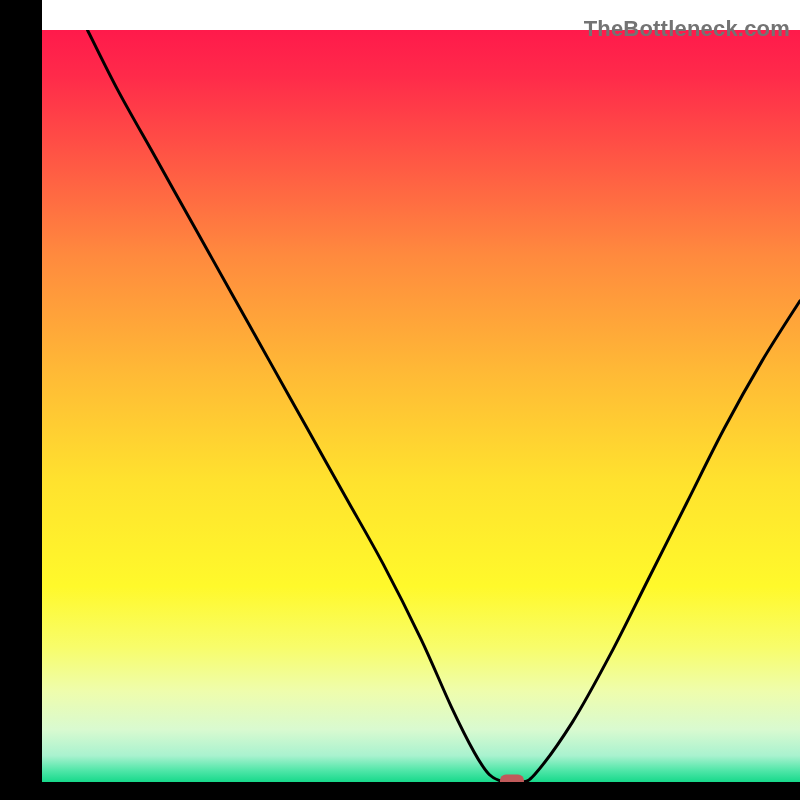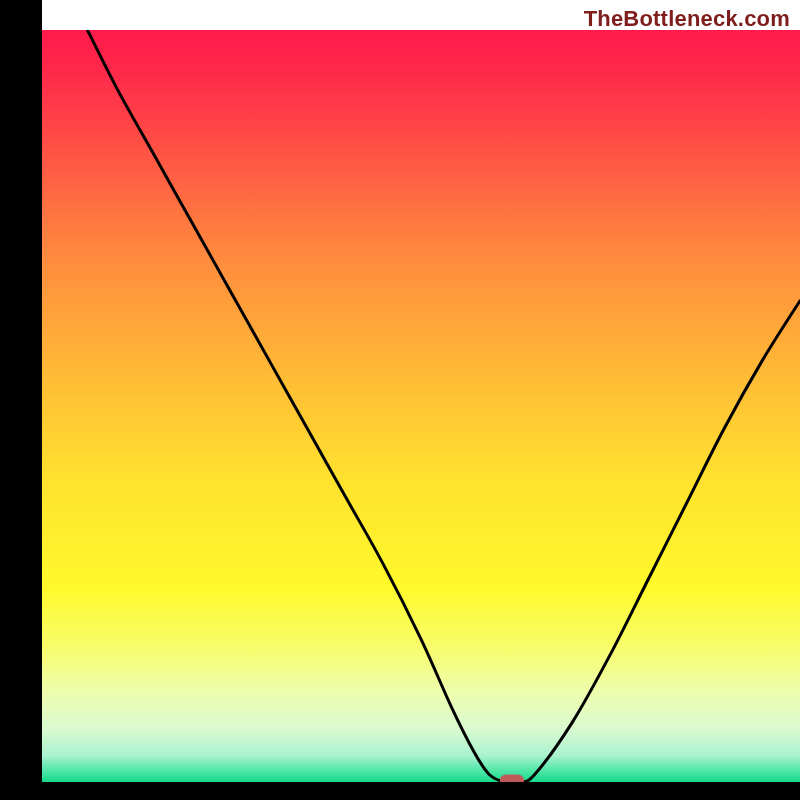--- a/index.html
+++ b/index.html
@@ -10,25 +10,25 @@
     height: 800px;
     overflow: hidden;
   }
   .chart-wrap {
     position: relative;
     width: 800px;
     height: 800px;
   }
   .watermark {
     position: absolute;
-    top: 6px;
+    top: 16px;
     right: 10px;
     font-family: Arial, Helvetica, sans-serif;
     font-size: 22px;
-    color: #7f1d1d;
+    color: #737373;
     font-weight: 600;
     letter-spacing: 0.2px;
     user-select: none;
   }
   svg {
     display: block;
   }
 </style>
 </head>
 <body>

